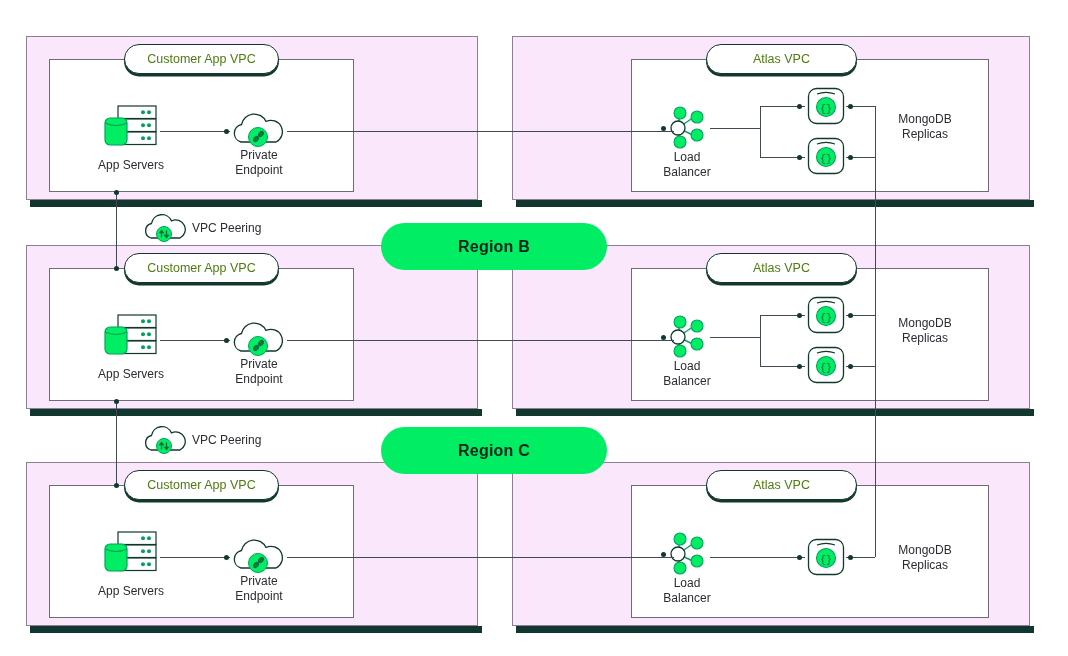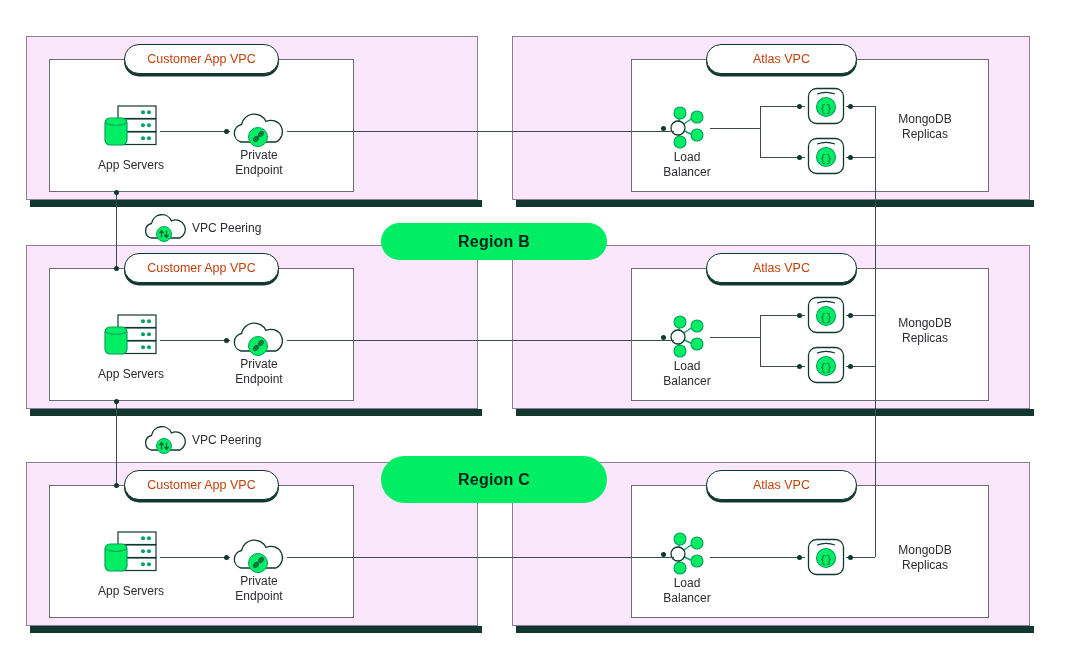--- a/index.html
+++ b/index.html
@@ -41,21 +41,21 @@
   
   .pill {
     position: absolute;
     background: #ffffff;
     border: 1.6px solid #12372f;
     border-radius: 40px;
     box-shadow: 0 2.5px 0 0 #12372f;
     display: flex;
     align-items: center;
     justify-content: center;
-    color: #c2410c;
+    color: #4d7c0f;
     box-sizing: border-box;
     white-space: nowrap;
   }
   .region-pill {
     position: absolute;
     background: #00ed64;
     border-radius: 40px;
     display: flex;
     align-items: center;
     justify-content: center;
@@ -222,21 +222,21 @@
 
   <div class="panel" style="left:26px; top:245px; width:452px; height:164px;"></div>
   <div class="panel-shadow" style="left:30px; top:409px; width:452px; height:7px;"></div>
 
   <div class="panel" style="left:512px; top:245px; width:518px; height:164px;"></div>
   <div class="panel-shadow" style="left:516px; top:409px; width:518px; height:7px;"></div>
 
   <div class="vpcbox" style="left:49px; top:268px; width:305px; height:133px;"></div>
   <div class="vpcbox" style="left:631px; top:268px; width:358px; height:133px;"></div>
 
-  <div class="region-pill" style="left:381px; top:223px; width:226px; height:37px; font-size:16px;">
+  <div class="region-pill" style="left:381px; top:223px; width:226px; height:47px; font-size:16px;">
     <span>Region B</span>
   </div>
 
   <div class="pill" style="left:124px; top:253px; width:155px; height:30px; font-size:12.5px;">
     <span>Customer App VPC</span>
   </div>
   <div class="pill" style="left:706px; top:253px; width:151px; height:30px; font-size:12.5px;">
     <span>Atlas VPC</span>
   </div>
 
@@ -338,21 +338,21 @@
 
   <div class="panel" style="left:26px; top:462px; width:452px; height:164px;"></div>
   <div class="panel-shadow" style="left:30px; top:626px; width:452px; height:7px;"></div>
 
   <div class="panel" style="left:512px; top:462px; width:518px; height:164px;"></div>
   <div class="panel-shadow" style="left:516px; top:626px; width:518px; height:7px;"></div>
 
   <div class="vpcbox" style="left:49px; top:485px; width:305px; height:133px;"></div>
   <div class="vpcbox" style="left:631px; top:485px; width:358px; height:133px;"></div>
 
-  <div class="region-pill" style="left:381px; top:456px; width:226px; height:47px; font-size:16px;align-items:center;">
+  <div class="region-pill" style="left:381px; top:427px; width:226px; height:47px; font-size:16px;align-items:center;">
     <span>Region C</span>
   </div>
 
   <div class="pill" style="left:124px; top:470px; width:155px; height:30px; font-size:12.5px;">
     <span>Customer App VPC</span>
   </div>
   <div class="pill" style="left:706px; top:470px; width:151px; height:30px; font-size:12.5px;">
     <span>Atlas VPC</span>
   </div>
 

